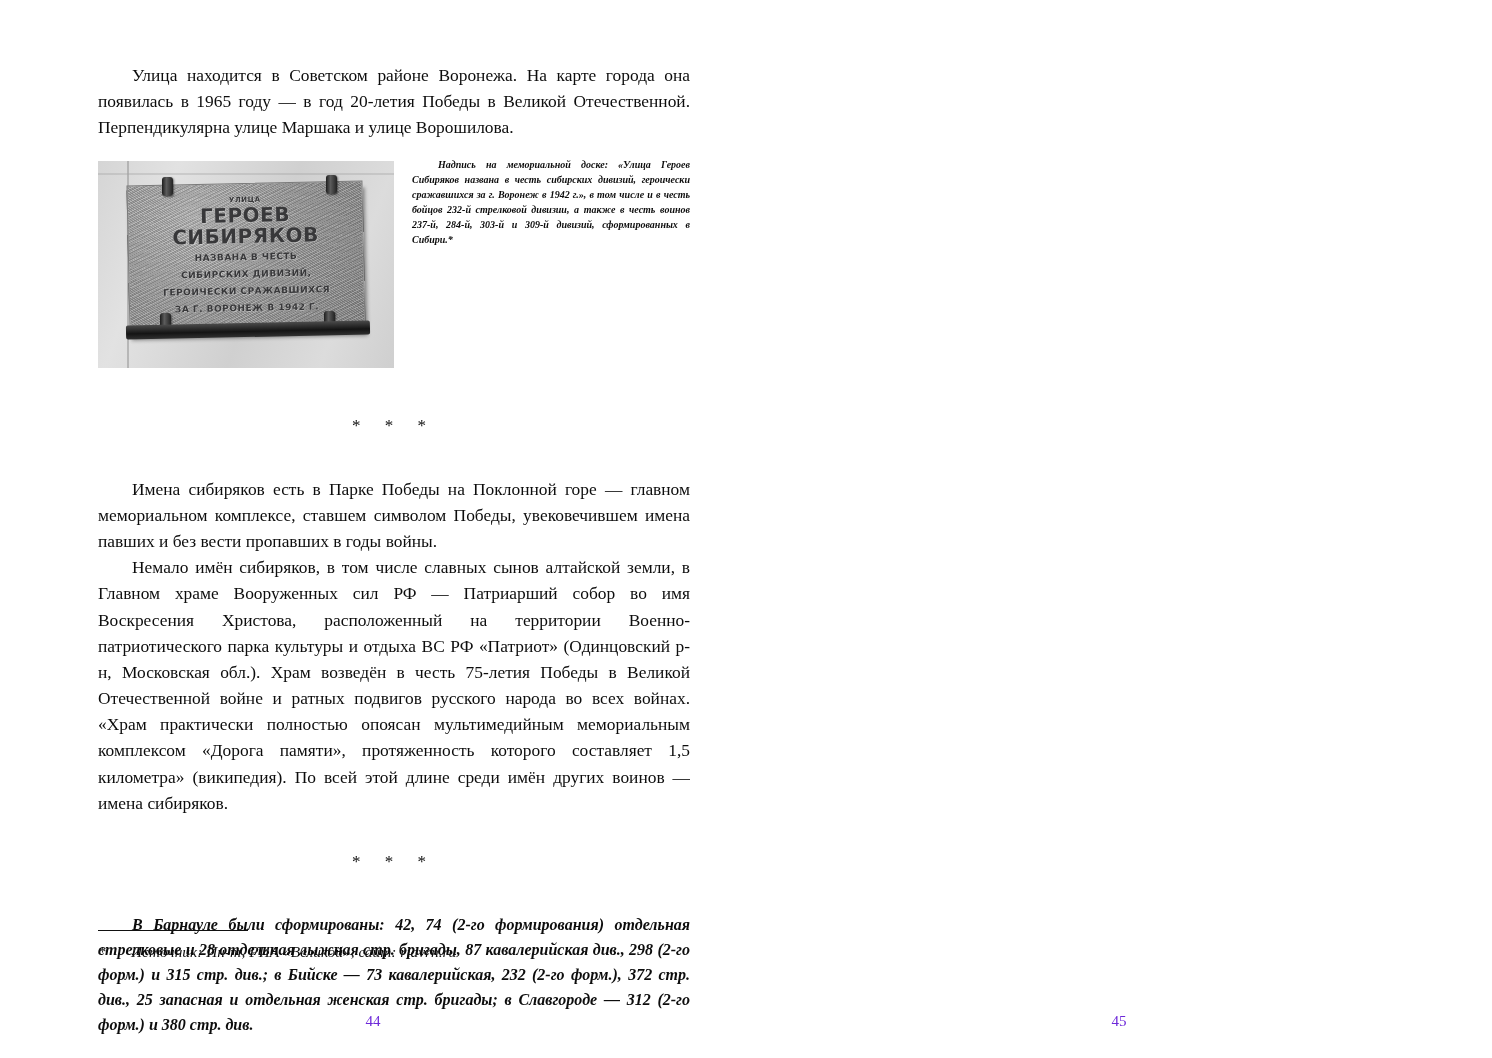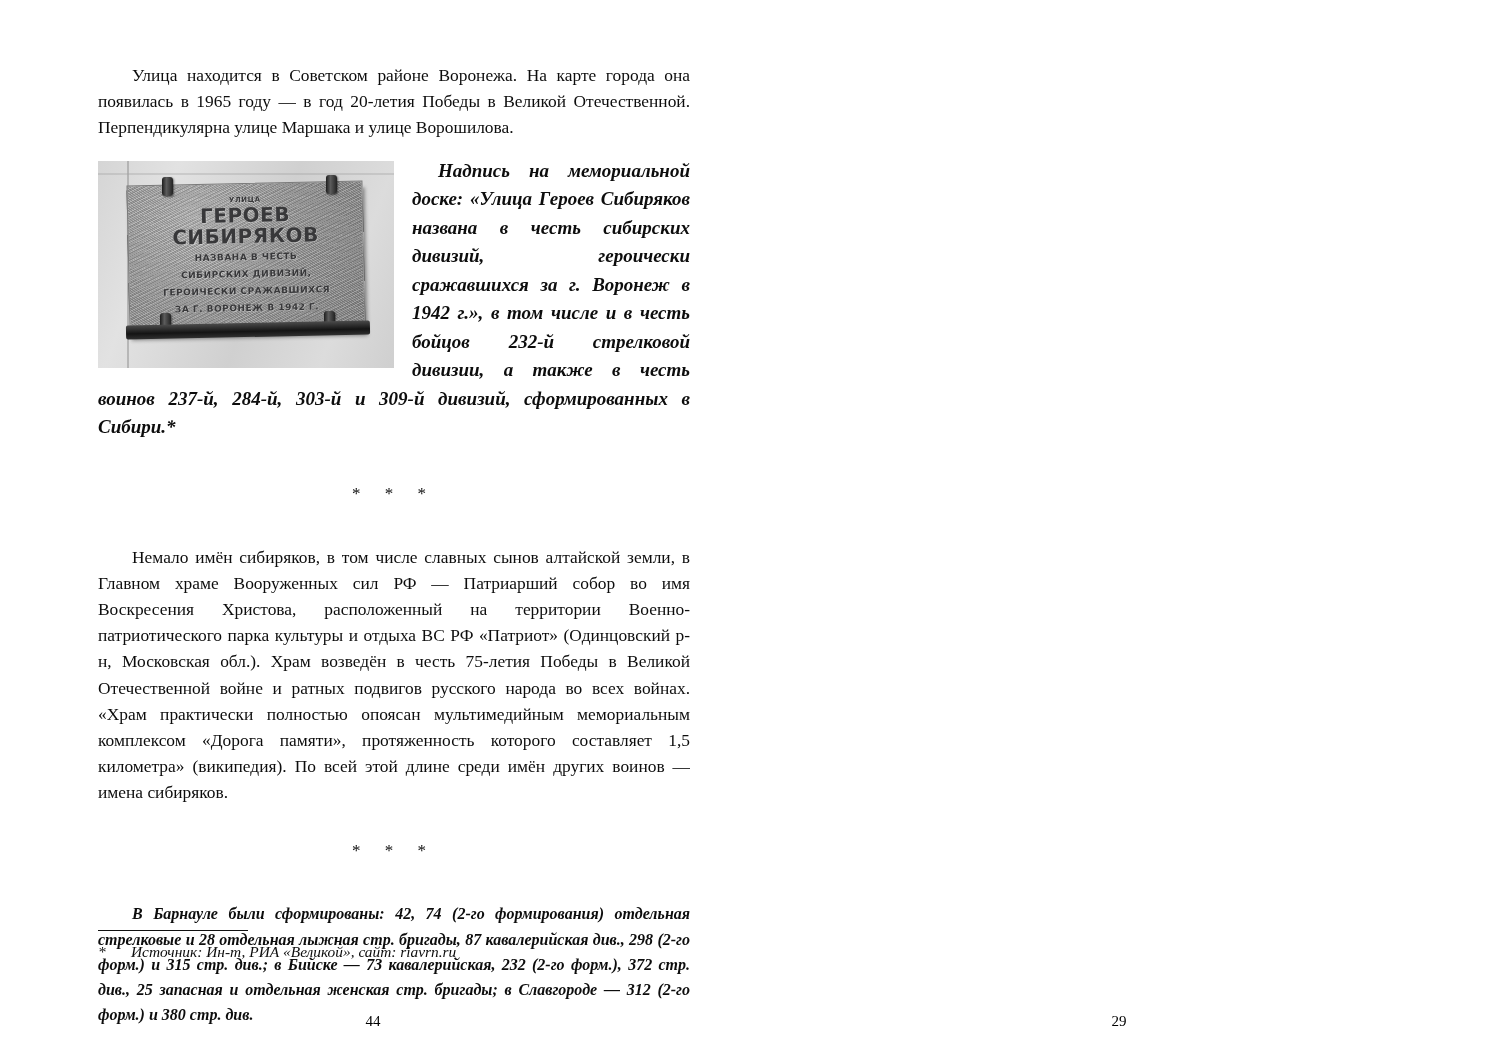--- a/index.html
+++ b/index.html
@@ -106,21 +106,21 @@
     position: absolute;
     left: 28px; top: 162px; width: 244px; height: 14px;
     background: linear-gradient(180deg,#4b4b4b,#141414 60%,#303030);
     transform: rotate(-1.2deg);
     border-radius: 2px;
   }
 
   .caption {
     font-weight: bold;
     font-style: italic;
-    font-size: 19px;
+    font-size: 10px;
     line-height: 1.50;
     text-align: justify;
     text-indent: 26px;
     margin: 0;
   }
 
   .stars {
     text-align: center;
     letter-spacing: 10px;
     font-size: 17px;
@@ -160,21 +160,21 @@
   }
   .footnote .fmark { width: 33px; flex: none; }
   .footnote .fsrc  { font-weight: normal; font-style: italic; }
 
   .folio {
     position: absolute;
     bottom: 28px;
     width: 100%;
     text-align: center;
     font-size: 15px;
-    color: #000000;
+    color: #6d28d9;
   }
 </style>
 </head>
 <body>
 
 <div class="spread">
 
   <div class="page">
     <div class="page-inner-left">
 
@@ -204,20 +204,21 @@
           <div class="bolt b3"></div>
           <div class="bolt b4"></div>
           <div class="rail"></div>
         </div>
 
         <p class="caption">Надпись на мемориальной доске: «Улица Героев Сибиряков названа в честь сибирских дивизий, героически сражавшихся за г. Воронеж в 1942 г.», в том числе и в честь бойцов 232-й стрелковой дивизии, а также в честь воинов 237-й, 284-й, 303-й и 309-й дивизий, сформированных в Сибири.*</p>
       </div>
 
       <div class="stars sep1">* * *</div>
 
+      <p class="indent">Имена сибиряков есть в Парке Победы на Поклонной горе — главном мемориальном комплексе, ставшем символом Победы, увековечившем имена павших и без вести пропавших в годы войны.</p>
 
       <p class="indent">Немало имён сибиряков, в том числе славных сынов алтайской земли, в Главном храме Вооруженных сил РФ — Патриарший собор во имя Воскресения Христова, расположенный на территории Военно-патриотического парка культуры и отдыха ВС РФ «Патриот» (Одинцовский р-н, Московская обл.). Храм возведён в честь 75-летия Победы в Великой Отечественной войне и ратных подвигов русского народа во всех войнах. «Храм практически полностью опоясан мультимедийным мемориальным комплексом «Дорога памяти», протяженность которого составляет 1,5 километра» (википедия). По всей этой длине среди имён других воинов — имена сибиряков.</p>
 
       <div class="stars sep2">* * *</div>
 
       <p class="quote-block">В Барнауле были сформированы: 42, 74 (2-го формирования) отдельная стрелковые и 28 отдельная лыжная стр. бригады, 87 кавалерийская див., 298 (2-го форм.) и 315 стр. див.; в Бийске — 73 кавалерийская, 232 (2-го форм.), 372 стр. див., 25 запасная и отдельная женская стр. бригады; в Славгороде — 312 (2-го форм.) и 380 стр. див.</p>
     </div>
 
     <div class="footnote-wrap">
       <div class="footrule"></div>
@@ -225,16 +226,16 @@
         <span class="fmark">*</span>
         <span><span class="fsrc">Источник:</span><span> Ин-т, РИА «Великой», сайт: riavrn.ru</span></span>
       </div>
     </div>
 
     <div class="folio">44</div>
   </div>
 
   <div class="page">
 
-    <div class="folio">29</div>
+    <div class="folio">45</div>
   </div>
 
 </div>
 
 </body></html>

